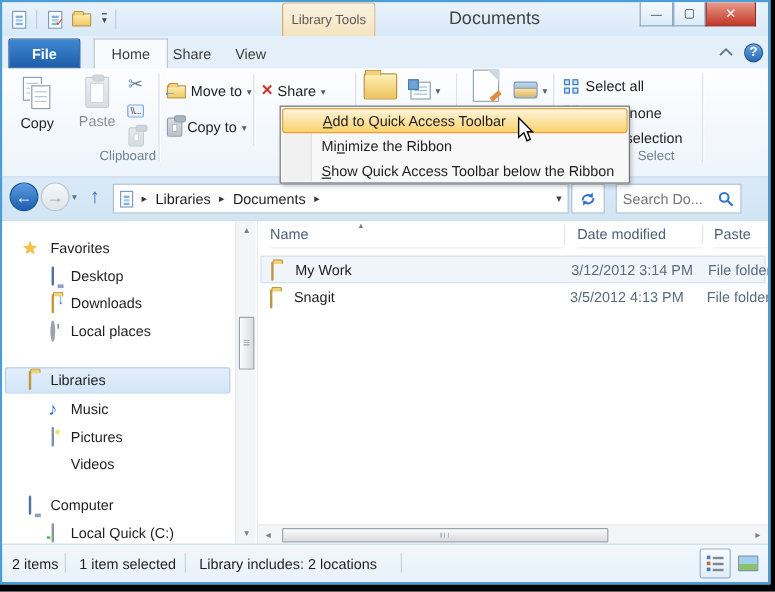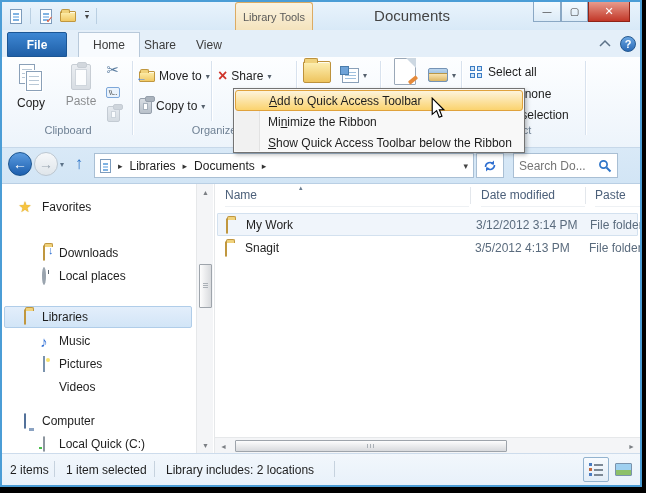--- a/index.html
+++ b/index.html
@@ -24,21 +24,21 @@
 #tabrow{position:absolute;left:0;top:28px;right:0;height:27px;background:#e4eff9}
 .tab{position:absolute;top:2px;height:25px;display:flex;align-items:center;justify-content:center;font-size:12px;color:#3c3c3c;padding:0 14px}
 #tab-file{background:linear-gradient(#3e87d3,#1f5fa7);color:#fff;border:1px solid #1c5694;border-radius:2px 2px 0 0;font-weight:bold}
 #tab-home{background:#f8fbfe;border:1px solid #b8c9da;border-bottom:none}
 #tab-manage{border-left:1px solid #e4c astray}
 .ribbon-caret{position:absolute;top:8px;width:16px;height:14px;color:#5c7288}
 #help-btn{position:absolute;top:6px;width:16px;height:16px;border-radius:50%;background:linear-gradient(#6aa6e2,#2a69b5);border:1px solid #24588f;color:#fff;font-weight:bold;font-size:11px;display:flex;align-items:center;justify-content:center}
 
 #ribbon{position:absolute;left:0;top:55px;right:0;height:91px;background:linear-gradient(#fdfeff,#edf4fb);border-bottom:1px solid #c7d8e9}
 .vsep{position:absolute;top:4px;height:74px;width:1px;background:#d8e2ee;box-shadow:1px 0 0 #fff}
-.grplabel{position:absolute;top:67px;height:14px;font-size:11px;color:#6f8194;text-align:center}
+.grplabel{position:absolute;top:67px;height:14px;font-size:11px;color:#6f8194;text-align:right}
 .bigbtn{position:absolute;top:3px;width:46px;height:62px;display:flex;flex-direction:column;align-items:center;justify-content:flex-start;gap:4px;padding-top:4px}
 .bigbtn .lbl{font-size:12px}
 .medbtn{position:absolute;height:22px;display:flex;align-items:center;gap:4px;font-size:12px}
 .dis{opacity:.5}
 .dd{font-size:8px;color:#55606c}
 .smbtn{position:absolute;width:22px;height:20px;display:flex;align-items:center;justify-content:center}
 .copyicon{position:relative;width:24px;height:28px}
 .copyicon .pg{position:absolute;width:16px;height:20px;background:#fff;border:1px solid #8aa0b8}
 .copyicon .pg i{position:absolute;left:2px;right:2px;height:1px;background:#b9c8d6}
 .pg i:nth-child(1){top:4px}.pg i:nth-child(2){top:8px}.pg i:nth-child(3){top:12px}
@@ -362,20 +362,24 @@
     </div>
   </div>
 
   <div id="main">
 
     <div id="sidebar">
       <div class="srow sec" style="top:12px">
         <span class="ic star">★</span>
         <span class="tx">Favorites</span>
       </div>
+      <div class="srow child" style="top:35px">
+        <span class="ic"><span class="mon"></span></span>
+        <span class="tx">Desktop</span>
+      </div>
       <div class="srow child" style="top:58px">
         <span class="ic"><span class="fold dlfold"><span class="dlarr">↓</span></span></span>
         <span class="tx">Downloads</span>
       </div>
       <div class="srow child" style="top:81px">
         <span class="ic"><span class="clock"></span></span>
         <span class="tx">Local places</span>
       </div>
 
       <div class="srow sec" style="top:122px">

